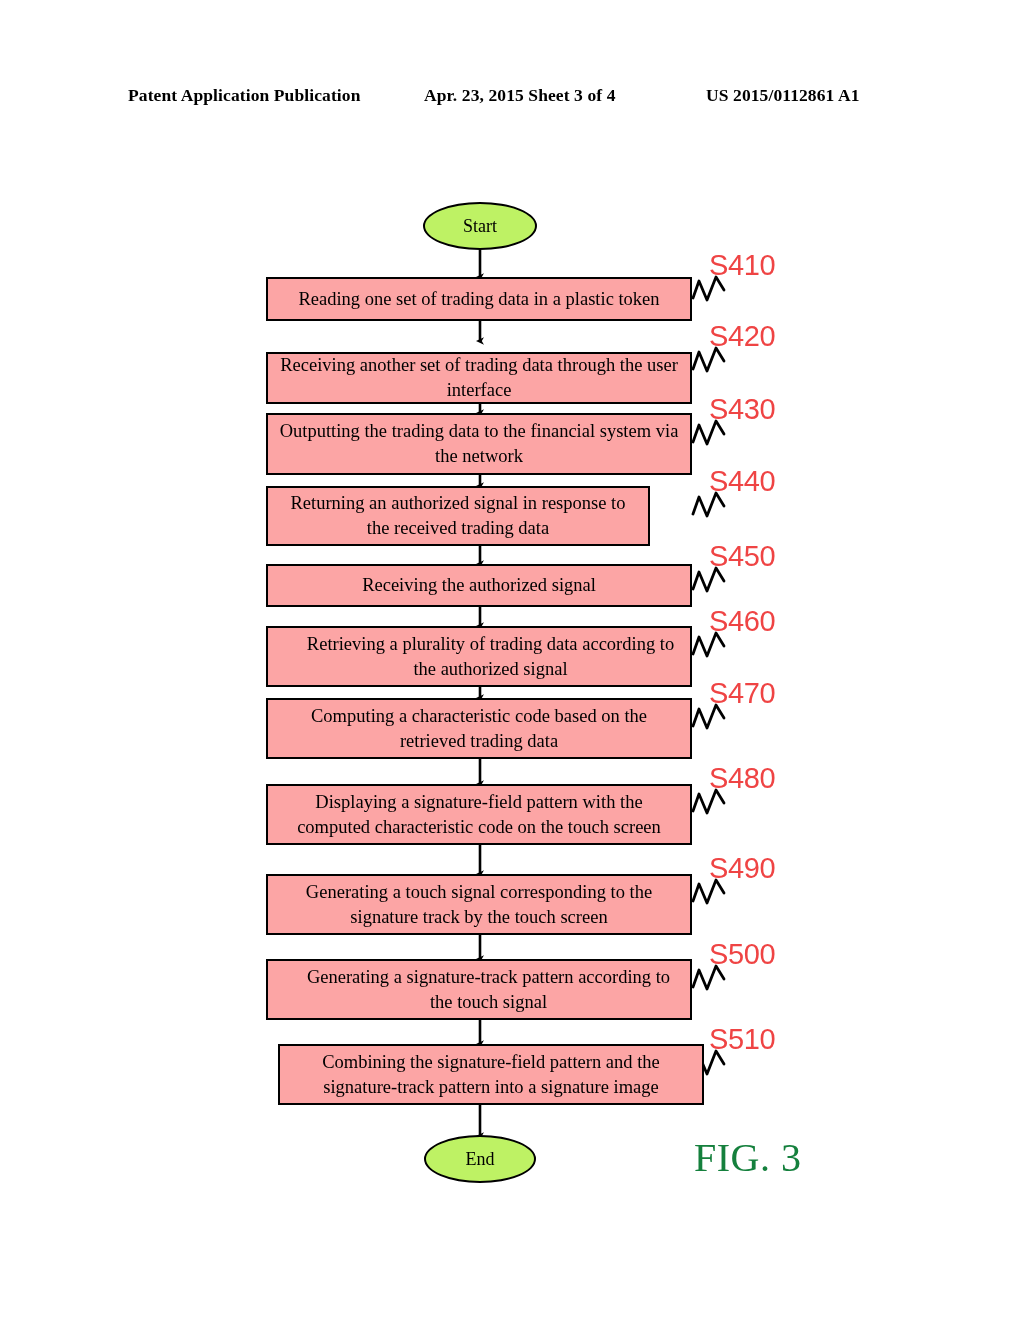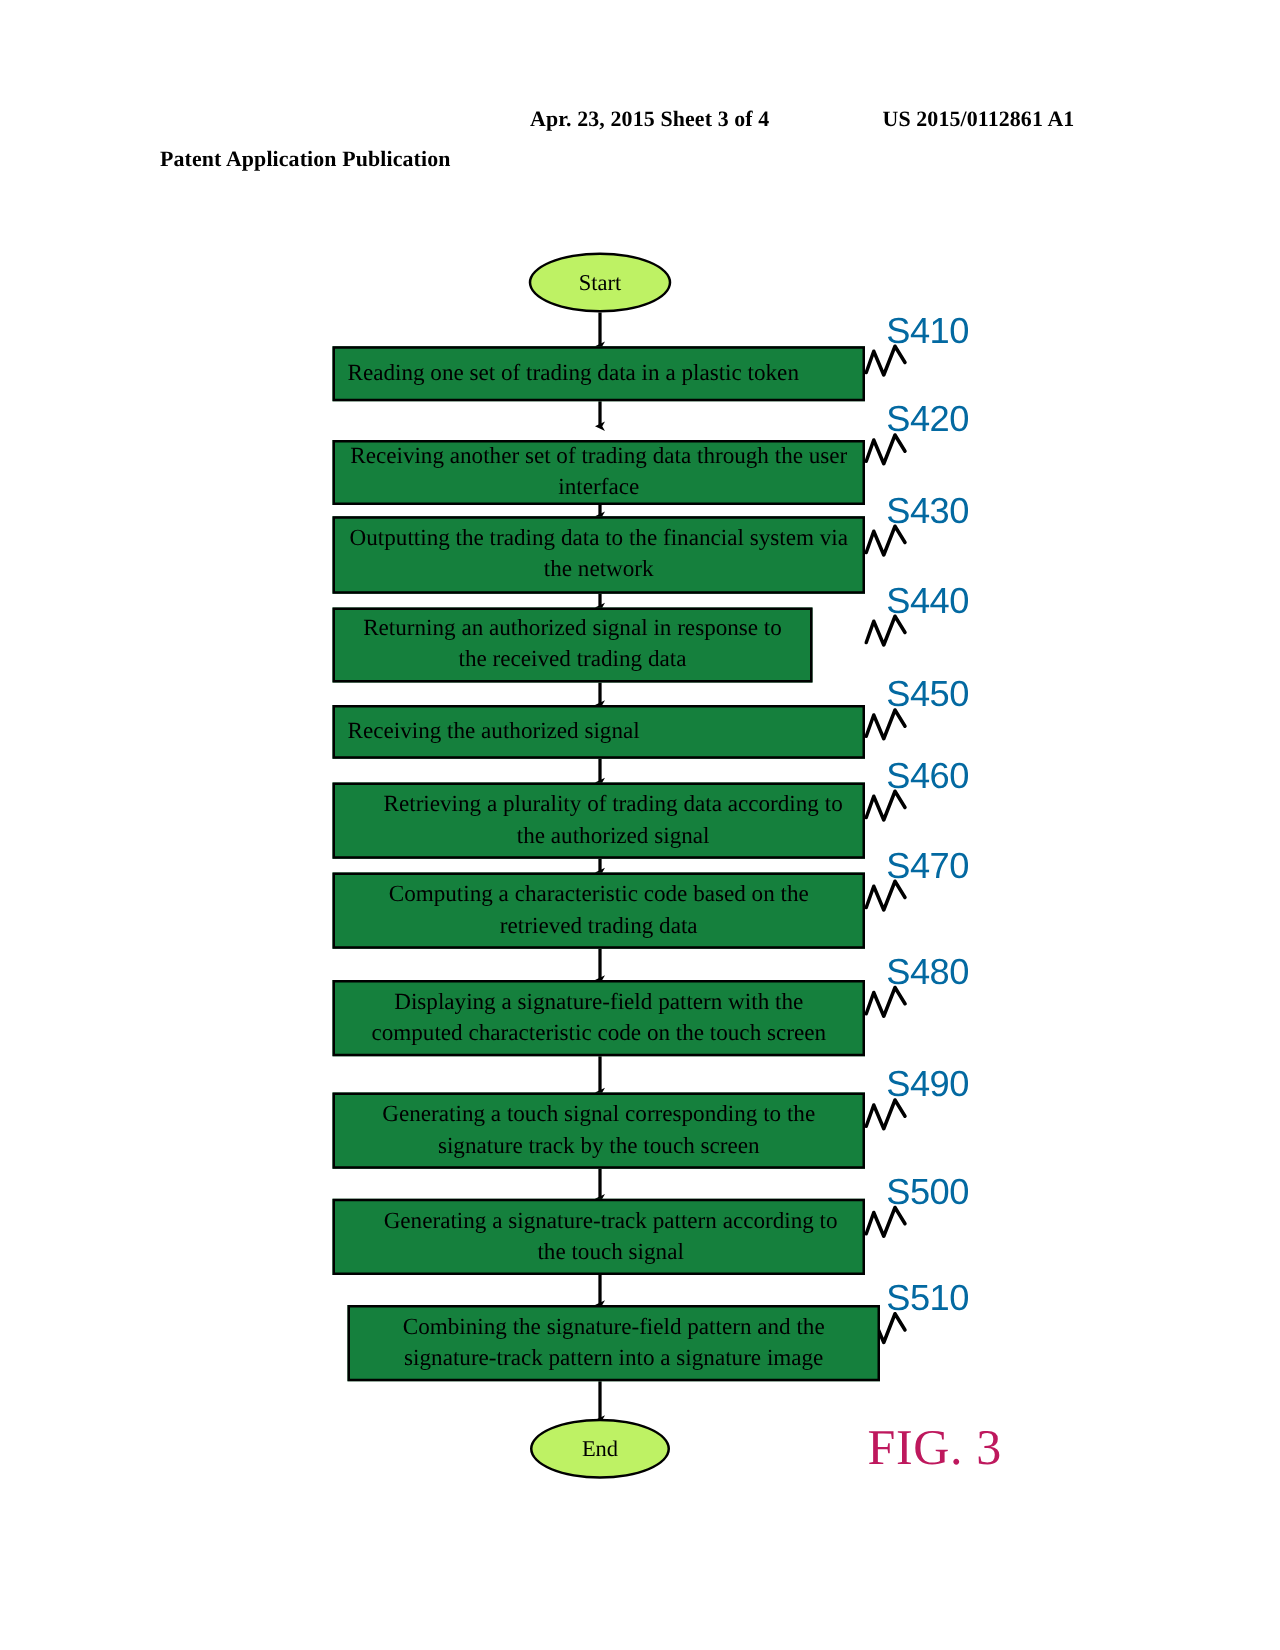--- a/index.html
+++ b/index.html
@@ -28,21 +28,21 @@
   }
   #header .hdr-item {
     position: absolute;
     font-family: "Liberation Serif", "DejaVu Serif", serif;
     font-weight: bold;
     font-size: 17.5px;
     letter-spacing: 0.1px;
     white-space: nowrap;
     line-height: 22px;
   }
-  #hdr-pub   { left: 128px; top: 0; margin-top: 32px; }
+  #hdr-pub   { left: 128px; top: 0; }
   #hdr-date  { left: 424px; top: 0; }
   #hdr-num   { left: 706px; top: 0; }
 
   
   #chart {
     position: absolute;
     left: 0;
     top: 0;
     width: 1024px;
     height: 1320px;
@@ -72,57 +72,57 @@
     font-size: 18px;
     line-height: 20px;
     color: #000;
     white-space: nowrap;
   }
 
   
   .proc-box {
     position: absolute;
     border: 2.6px solid #000;
-    background: #15803d;
+    background: #fca5a5;
     box-sizing: border-box;
     display: flex;
     align-items: center;
-    justify-content: flex-start;
+    justify-content: center;
     padding: 0 10px;
   }
   .proc-box .proc-text {
     font-family: "Liberation Serif", "DejaVu Serif", serif;
     font-size: 18.5px;
     line-height: 25px;
     text-align: center;
     color: #000;
   }
 
   
   .step-label {
     position: absolute;
     font-family: "Liberation Sans", "DejaVu Sans", sans-serif;
     font-size: 29px;
     line-height: 31px;
-    color: #0369a1;
+    color: #ef4444;
     white-space: nowrap;
     letter-spacing: -0.4px;
     text-align: right;
   }
 
   
   #fig-caption {
     position: absolute;
     left: 694px;
     top: 1134px;
     font-family: "Liberation Serif", "DejaVu Serif", serif;
     font-size: 40px;
     line-height: 48px;
     letter-spacing: 0.5px;
-    color: #be185d;
+    color: #15803d;
     white-space: nowrap;
   }
 </style>
 </head>
 <body>
 
 <div id="page">
 
   <div id="header">
     <div class="hdr-item" id="hdr-pub">Patent Application Publication</div>

